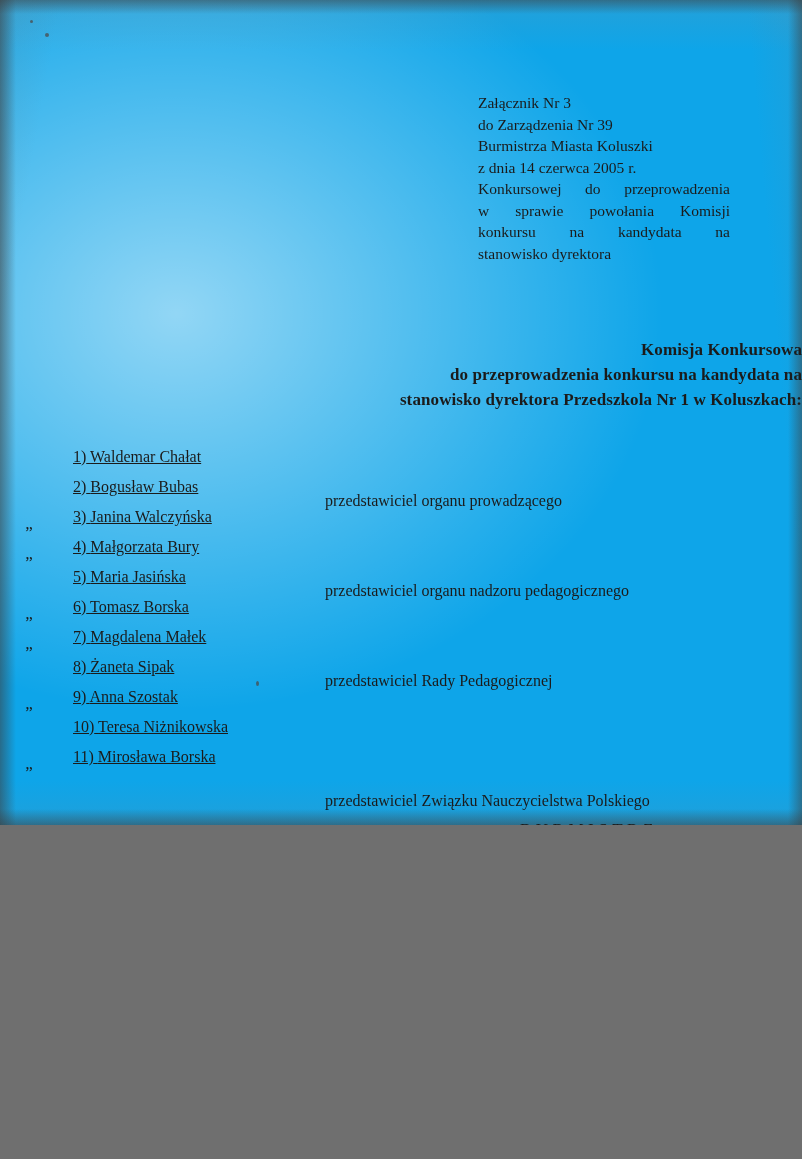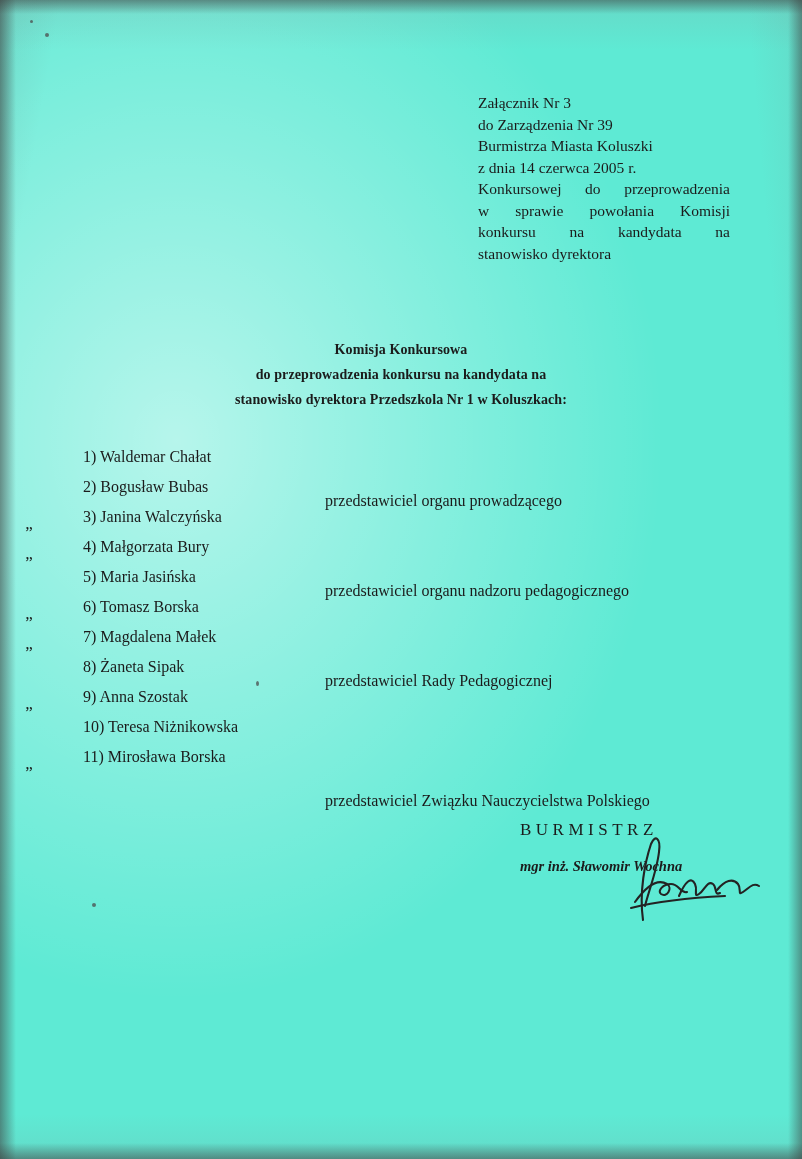--- a/index.html
+++ b/index.html
@@ -3,22 +3,22 @@
 <meta charset="utf-8">
 <style>
   html, body {
     margin: 0;
     padding: 0;
     background: #6f6f6f;
   }
   .page {
     position: relative;
     width: 802px;
-    height: 1159px;
-    background: #5eead4;
+    height: 825px;
+    background: #0ea5e9;
     overflow: hidden;
     font-family: "Liberation Serif", serif;
     color: #1b1b1b;
   }
   
   .scan-shade {
     position: absolute;
     inset: 0;
     pointer-events: none;
     background:
@@ -73,44 +73,45 @@
     text-align: justify;
     text-align-last: justify;
   }
 
   
   .title-block {
     position: absolute;
     left: 0;
     top: 337px;
     width: 802px;
-    text-align: center;
+    text-align: right;
     font-weight: bold;
-    font-size: 14px;
+    font-size: 17px;
     line-height: 25px;
     letter-spacing: 0.1px;
   }
 
   
   .members {
     position: absolute;
     left: 0;
     top: 442px;
     width: 802px;
     font-size: 16px;
   }
   .member-row {
     position: relative;
     height: 30px;
     line-height: 30px;
   }
   .member-name {
     position: absolute;
-    left: 83px;
-    white-space: nowrap;
+    left: 73px;
+    white-space: nowrap;
+    text-decoration: underline;
   }
   .member-role {
     position: absolute;
     left: 325px;
     white-space: nowrap;
     margin-top: 44px;
   }
   .member-role.ditto {
     left: 0;
     width: 802px;

